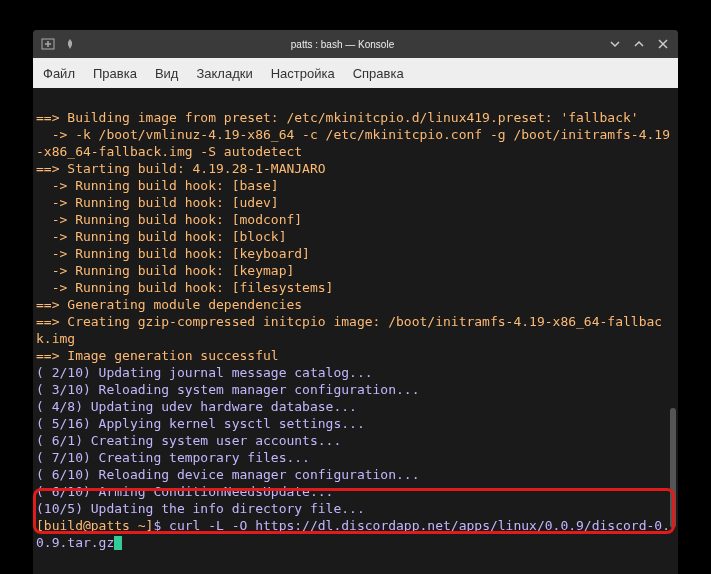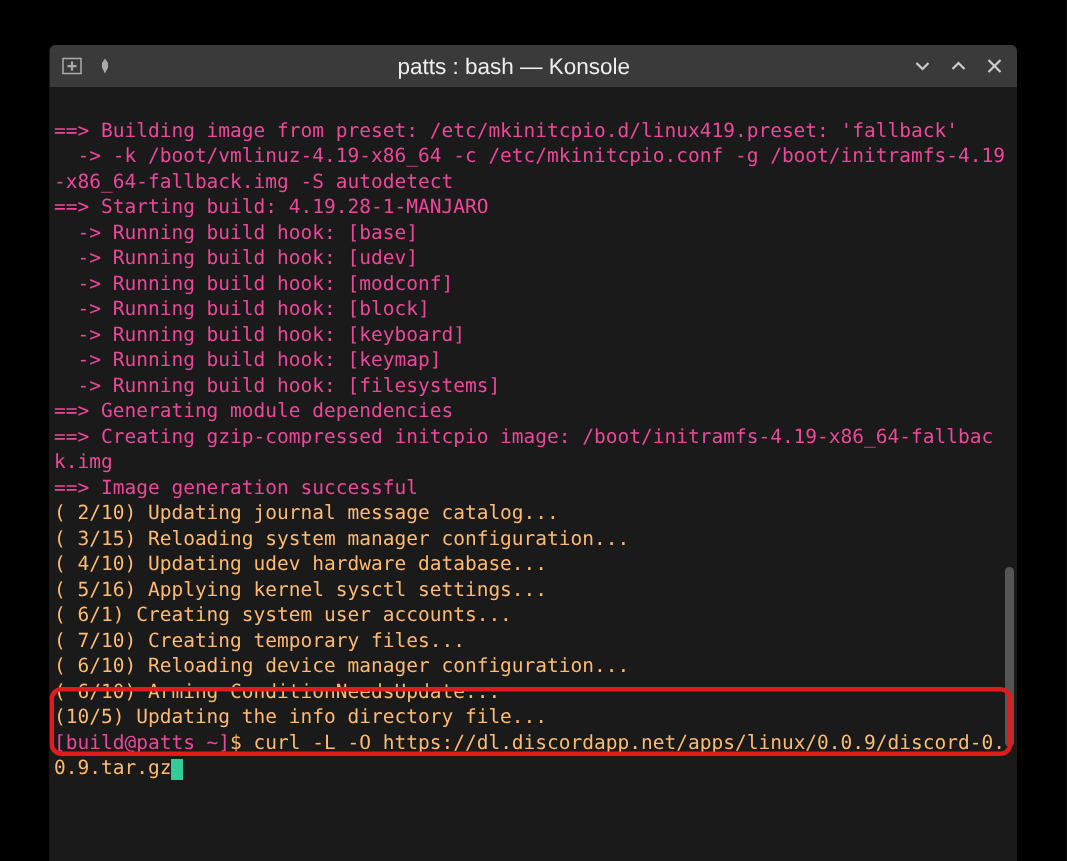--- a/index.html
+++ b/index.html
@@ -21,21 +21,21 @@
     box-shadow: 0 4px 20px rgba(0,0,0,0.5);
     overflow: hidden;
   }
   .titlebar {
     display: flex;
     align-items: center;
     height: 28px;
     background: #3a3a3a;
     padding: 0 8px;
     color: #ccc;
-    font-size: 15px;
+    font-size: 10px;
   }
   .titlebar-left {
     display: flex;
     align-items: center;
     gap: 8px;
   }
   .titlebar-icon {
     width: 14px;
     height: 14px;
     display: flex;
@@ -80,22 +80,22 @@
     color: #26a269;
     font-family: "DejaVu Sans Mono", "Liberation Mono", monospace;
     font-size: 13px;
     line-height: 17px;
     padding: 4px 3px 10px 3px;
     white-space: pre-wrap;
     word-break: break-all;
     position: relative;
     min-height: 440px;
   }
-  .green { color: #ec4899; }
-  .white { color: #fdba74; }
+  .green { color: #fdba74; }
+  .white { color: #c4b5fd; }
   .highlight-box {
     position: absolute;
     border: 3px solid #e01b1b;
     border-radius: 8px;
     pointer-events: none;
   }
   .prompt-line {
     position: relative;
   }
   .cursor-block {
@@ -149,38 +149,46 @@
       </span>
       <span class="win-btn">
         <svg width="12" height="12" viewBox="0 0 12 12">
             <line x1="2" y1="2" x2="10" y2="10" stroke="#ccc" stroke-width="1.5"></line>
             <line x1="10" y1="2" x2="2" y2="10" stroke="#ccc" stroke-width="1.5"></line>
           </svg>
       </span>
     </div>
   </div>
 
+  <div class="menubar">
+    <span class="menu-item">Файл</span>
+    <span class="menu-item">Правка</span>
+    <span class="menu-item">Вид</span>
+    <span class="menu-item">Закладки</span>
+    <span class="menu-item">Настройка</span>
+    <span class="menu-item">Справка</span>
+  </div>
 
   <div class="terminal">
 <span class="green">==&gt; Building image from preset: /etc/mkinitcpio.d/linux419.preset: 'fallback'</span>
 <span class="green">  -&gt; -k /boot/vmlinuz-4.19-x86_64 -c /etc/mkinitcpio.conf -g /boot/initramfs-4.19-x86_64-fallback.img -S autodetect</span>
 <span class="green">==&gt; Starting build: 4.19.28-1-MANJARO</span>
 <span class="green">  -&gt; Running build hook: [base]</span>
 <span class="green">  -&gt; Running build hook: [udev]</span>
 <span class="green">  -&gt; Running build hook: [modconf]</span>
 <span class="green">  -&gt; Running build hook: [block]</span>
 <span class="green">  -&gt; Running build hook: [keyboard]</span>
 <span class="green">  -&gt; Running build hook: [keymap]</span>
 <span class="green">  -&gt; Running build hook: [filesystems]</span>
 <span class="green">==&gt; Generating module dependencies</span>
 <span class="green">==&gt; Creating gzip-compressed initcpio image: /boot/initramfs-4.19-x86_64-fallback.img</span>
 <span class="green">==&gt; Image generation successful</span>
 <span class="white">( 2/10) Updating journal message catalog...</span>
-<span class="white">( 3/15) Reloading system manager configuration...</span>
-<span class="white">( 4/10) Updating udev hardware database...</span>
+<span class="white">( 3/10) Reloading system manager configuration...</span>
+<span class="white">( 4/8) Updating udev hardware database...</span>
 <span class="white">( 5/16) Applying kernel sysctl settings...</span>
 <span class="white">( 6/1) Creating system user accounts...</span>
 <span class="white">( 7/10) Creating temporary files...</span>
 <span class="white">( 6/10) Reloading device manager configuration...</span>
 <span class="white">( 6/10) Arming ConditionNeedsUpdate...</span>
 <span class="white">(10/5) Updating the info directory file...</span>
 <span class="prompt-line"><span class="green">[build@patts ~]</span><span class="white">$</span><span class="white"> curl -L -O https://dl.discordapp.net/apps/linux/0.0.9/discord-0.0.9.tar.gz</span><span class="cursor-block"></span></span>
     <div class="scrollbar"></div>
     <div class="highlight-box" style="left:0px; top:400px; width:636px; height:40px;"></div>
   </div>

